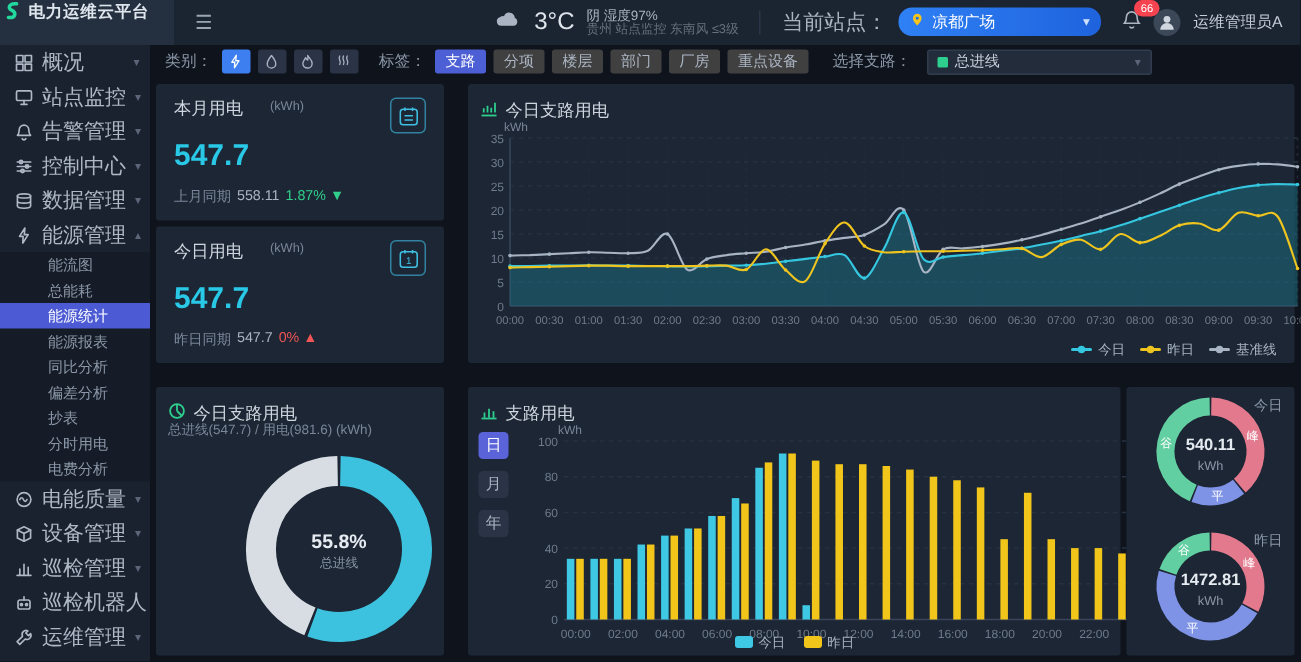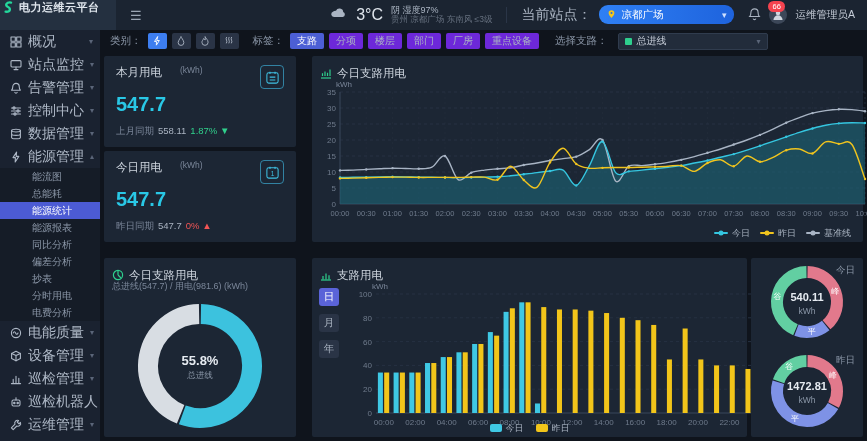--- a/index.html
+++ b/index.html
@@ -21,41 +21,41 @@
   .temp{font-size:16px}
   .wx{line-height:1.15}
   .wx .l1{font-size:9px;color:#aab4c2}
   .wx .l2{font-size:8.5px;color:var(--muted)}
   .vdiv{width:1px;height:16px;background:#2a3547;margin:0 6px}
   .st-label{font-size:14px;color:#aab4c2}
   .pill{height:19px;min-width:135px;border-radius:9px;background:linear-gradient(90deg,#2f80f5,#1e63dd);
     display:flex;align-items:center;gap:5px;padding:0 8px;color:#fff;font-size:10.5px;cursor:pointer}
   .pill .chev{margin-left:auto;font-size:9px;color:#cfe0ff}
   .bell-wrap{position:relative;margin-left:6px;cursor:pointer}
-  .badge{position:absolute;top:-6px;left:20px;background:#f5434f;color:#fff;font-size:7.5px;
+  .badge{position:absolute;top:-6px;left:8px;background:#f5434f;color:#fff;font-size:7.5px;
     padding:1px 4px;border-radius:7px;line-height:1.2}
   .avatar{width:18px;height:18px;border-radius:50%;background:#3c4758;display:flex;align-items:center;justify-content:center;overflow:hidden;cursor:pointer}
   .uname{font-size:10.5px;color:#c6cdd8}
   
   .body{flex:1;display:flex;min-height:0}
   .sidebar{width:100px;background:var(--side);flex:0 0 100px;overflow:hidden}
   .side-item{height:23px;display:flex;align-items:center;gap:6px;padding:0 7px 0 10px;color:#aeb8c6;cursor:pointer}
   .side-item .lb{flex:1;font-size:14px;white-space:nowrap}
   .side-item .chev{font-size:8px;color:#5a6578}
   .side-item svg{flex:0 0 12px}
   .submenu{background:#151c27}
   .sub-item{height:17px;display:flex;align-items:center;padding-left:32px;font-size:10px;color:#8b97a8;cursor:pointer;white-space:nowrap}
   .sub-item.active{background:var(--indigo);color:#fff}
   
   .main{flex:1;display:flex;flex-direction:column;min-width:0}
   .filterbar{height:22px;display:flex;align-items:center;gap:6px;padding-left:10px;flex:0 0 22px}
   .f-label{font-size:10.5px;color:#8b97a8;white-space:nowrap}
   .cat-btn{width:19px;height:16px;border-radius:2px;background:#2a3446;display:flex;align-items:center;justify-content:center;color:#aab4c2;cursor:pointer}
   .cat-btn.active{background:var(--blue);color:#fff}
-  .tag{height:16px;padding:0 7px;border-radius:2px;background:#6d28d9;color:#aab4c2;font-size:10px;
+  .tag{height:16px;padding:0 7px;border-radius:2px;background:#404040;color:#aab4c2;font-size:10px;
     display:flex;align-items:center;cursor:pointer;white-space:nowrap}
   .tag.active{background:#4c5fd5;color:#fff}
   .drop{height:17px;width:150px;margin-left:4px;background:#222c3b;border:1px solid #303c4e;border-radius:2px;
     display:flex;align-items:center;gap:5px;padding:0 6px;cursor:pointer}
   .drop .sq{width:7px;height:7px;border-radius:1px;background:#2ecf8e}
   .drop .v{font-size:10px;color:#c6cdd8;flex:1}
   .drop .chev{font-size:8px;color:#5a6578}
   
   .content{flex:1;display:grid;grid-template-columns:192px 1fr;grid-template-rows:186px 1fr;gap:16px;padding:4px;min-height:0}
   .panel{background:var(--panel);border-radius:2px;position:relative;min-width:0;min-height:0}
@@ -72,21 +72,21 @@
   .delta-down{color:var(--green)}.delta-up{color:var(--red)}
   .p-title{height:20px;display:flex;align-items:center;gap:5px;padding:15px 8px 0 8px;font-size:11.5px;color:#cfd6df}
   .chart-box{position:absolute;left:0;right:0;top:22px;bottom:16px}
   .legend-row{position:absolute;right:12px;bottom:2px;height:14px;display:flex;align-items:center;gap:10px}
   .lg-item{display:flex;align-items:center;gap:4px;font-size:9px;color:#aab4c2;cursor:pointer}
   .lm{position:relative;width:14px;height:2px;border-radius:1px;display:inline-block}
   .lm i{position:absolute;left:50%;top:50%;width:5px;height:5px;border-radius:50%;transform:translate(-50%,-50%)}
   .sw{width:12px;height:8px;border-radius:2px;display:inline-block}
   
   .sub-t{font-size:9px;color:#7a8699;padding:2px 8px 0 8px}
-  .donut-wrap{position:absolute;left:0;right:0;top:36px;bottom:0;display:flex;align-items:center;justify-content:center}
+  .donut-wrap{position:absolute;left:0;right:0;top:36px;bottom:0;display:flex;align-items:center;justify-content:flex-end}
   
   .row2right{display:flex;gap:4px;min-width:0}
   .barpanel{flex:1;min-width:0}
   .bar-body{position:absolute;left:0;right:0;top:22px;bottom:18px;display:flex}
   .pcol{width:34px;display:flex;flex-direction:column;gap:8px;align-items:center;padding-top:8px}
   .pbtn{width:20px;height:18px;border-radius:3px;background:#2a3446;color:#aab4c2;font-size:10.5px;
     display:flex;align-items:center;justify-content:center;cursor:pointer}
   .pbtn.active{background:#5a63d8;color:#fff}
   .bar-chart{flex:1;position:relative;min-width:0}
   .bar-legend{position:absolute;left:0;right:0;bottom:2px;height:14px;display:flex;align-items:center;justify-content:center;gap:12px}
@@ -108,21 +108,21 @@
       <span class="ttl">电力运维云平台</span>
     </div>
     <span class="collapse">☰</span>
     <div class="h-right">
       <span><svg width="20" height="13" viewBox="0 0 12 9">
             <path d="M4.6 2.6a2.6 2.6 0 0 1 5 .8A1.9 1.9 0 0 1 9.3 7H3.2a2 2 0 0 1-.5-3.9 2.6 2.6 0 0 1 1.9-.5Z" fill="#aab4c2"></path>
           </svg></span>
       <span class="temp">3°C</span>
       <div class="wx">
         <div class="l1">阴 湿度97%</div>
-        <div class="l2">贵州 凉都广场 东南风 ≤3级</div>
+        <div class="l2">贵州 站点监控 东南风 ≤3级</div>
       </div>
       <span class="vdiv"></span>
       <span class="st-label">当前站点：</span>
       <div class="pill">
         <span><svg width="9" height="10" viewBox="0 0 10 10">
               <path d="M5 .8a3.2 3.2 0 0 1 3.2 3.2C8.2 6.3 5 9.4 5 9.4S1.8 6.3 1.8 4A3.2 3.2 0 0 1 5 .8Z" fill="#f5c51c"></path>
               <circle cx="5" cy="4" r="1.1" fill="#1f6fe0"></circle>
             </svg></span>
         <span>凉都广场</span>
         <span class="chev">▾</span>

